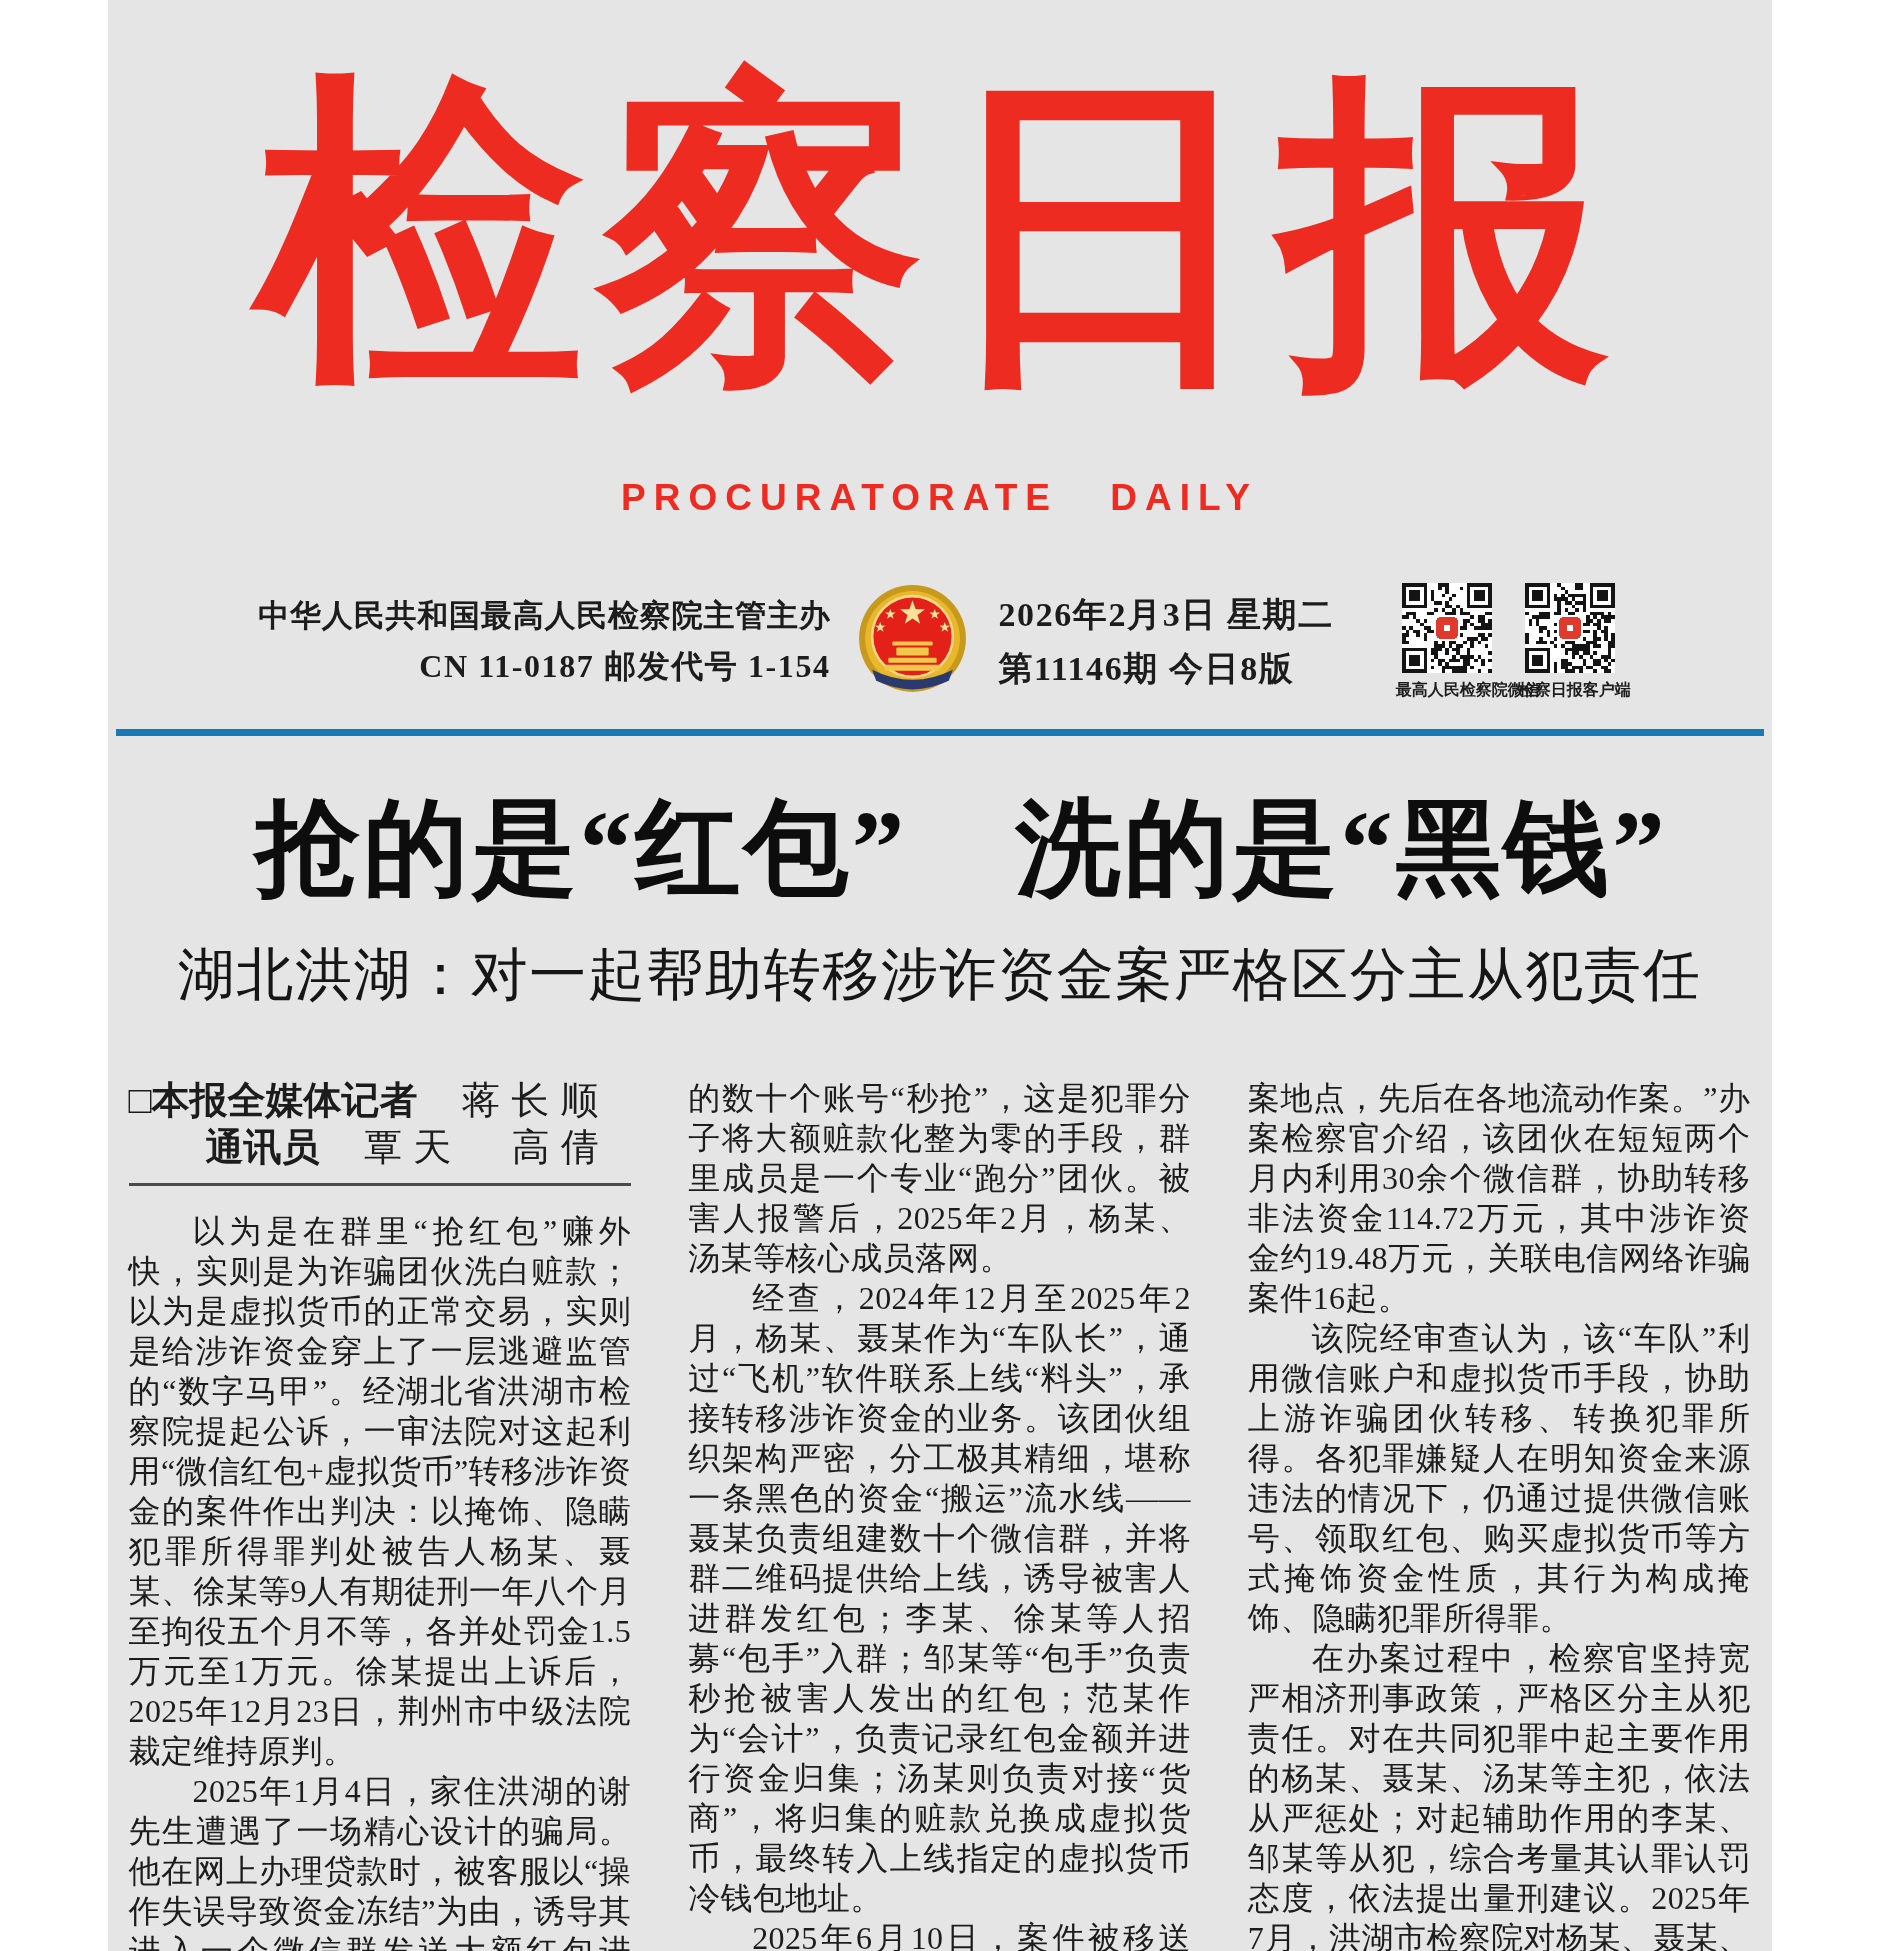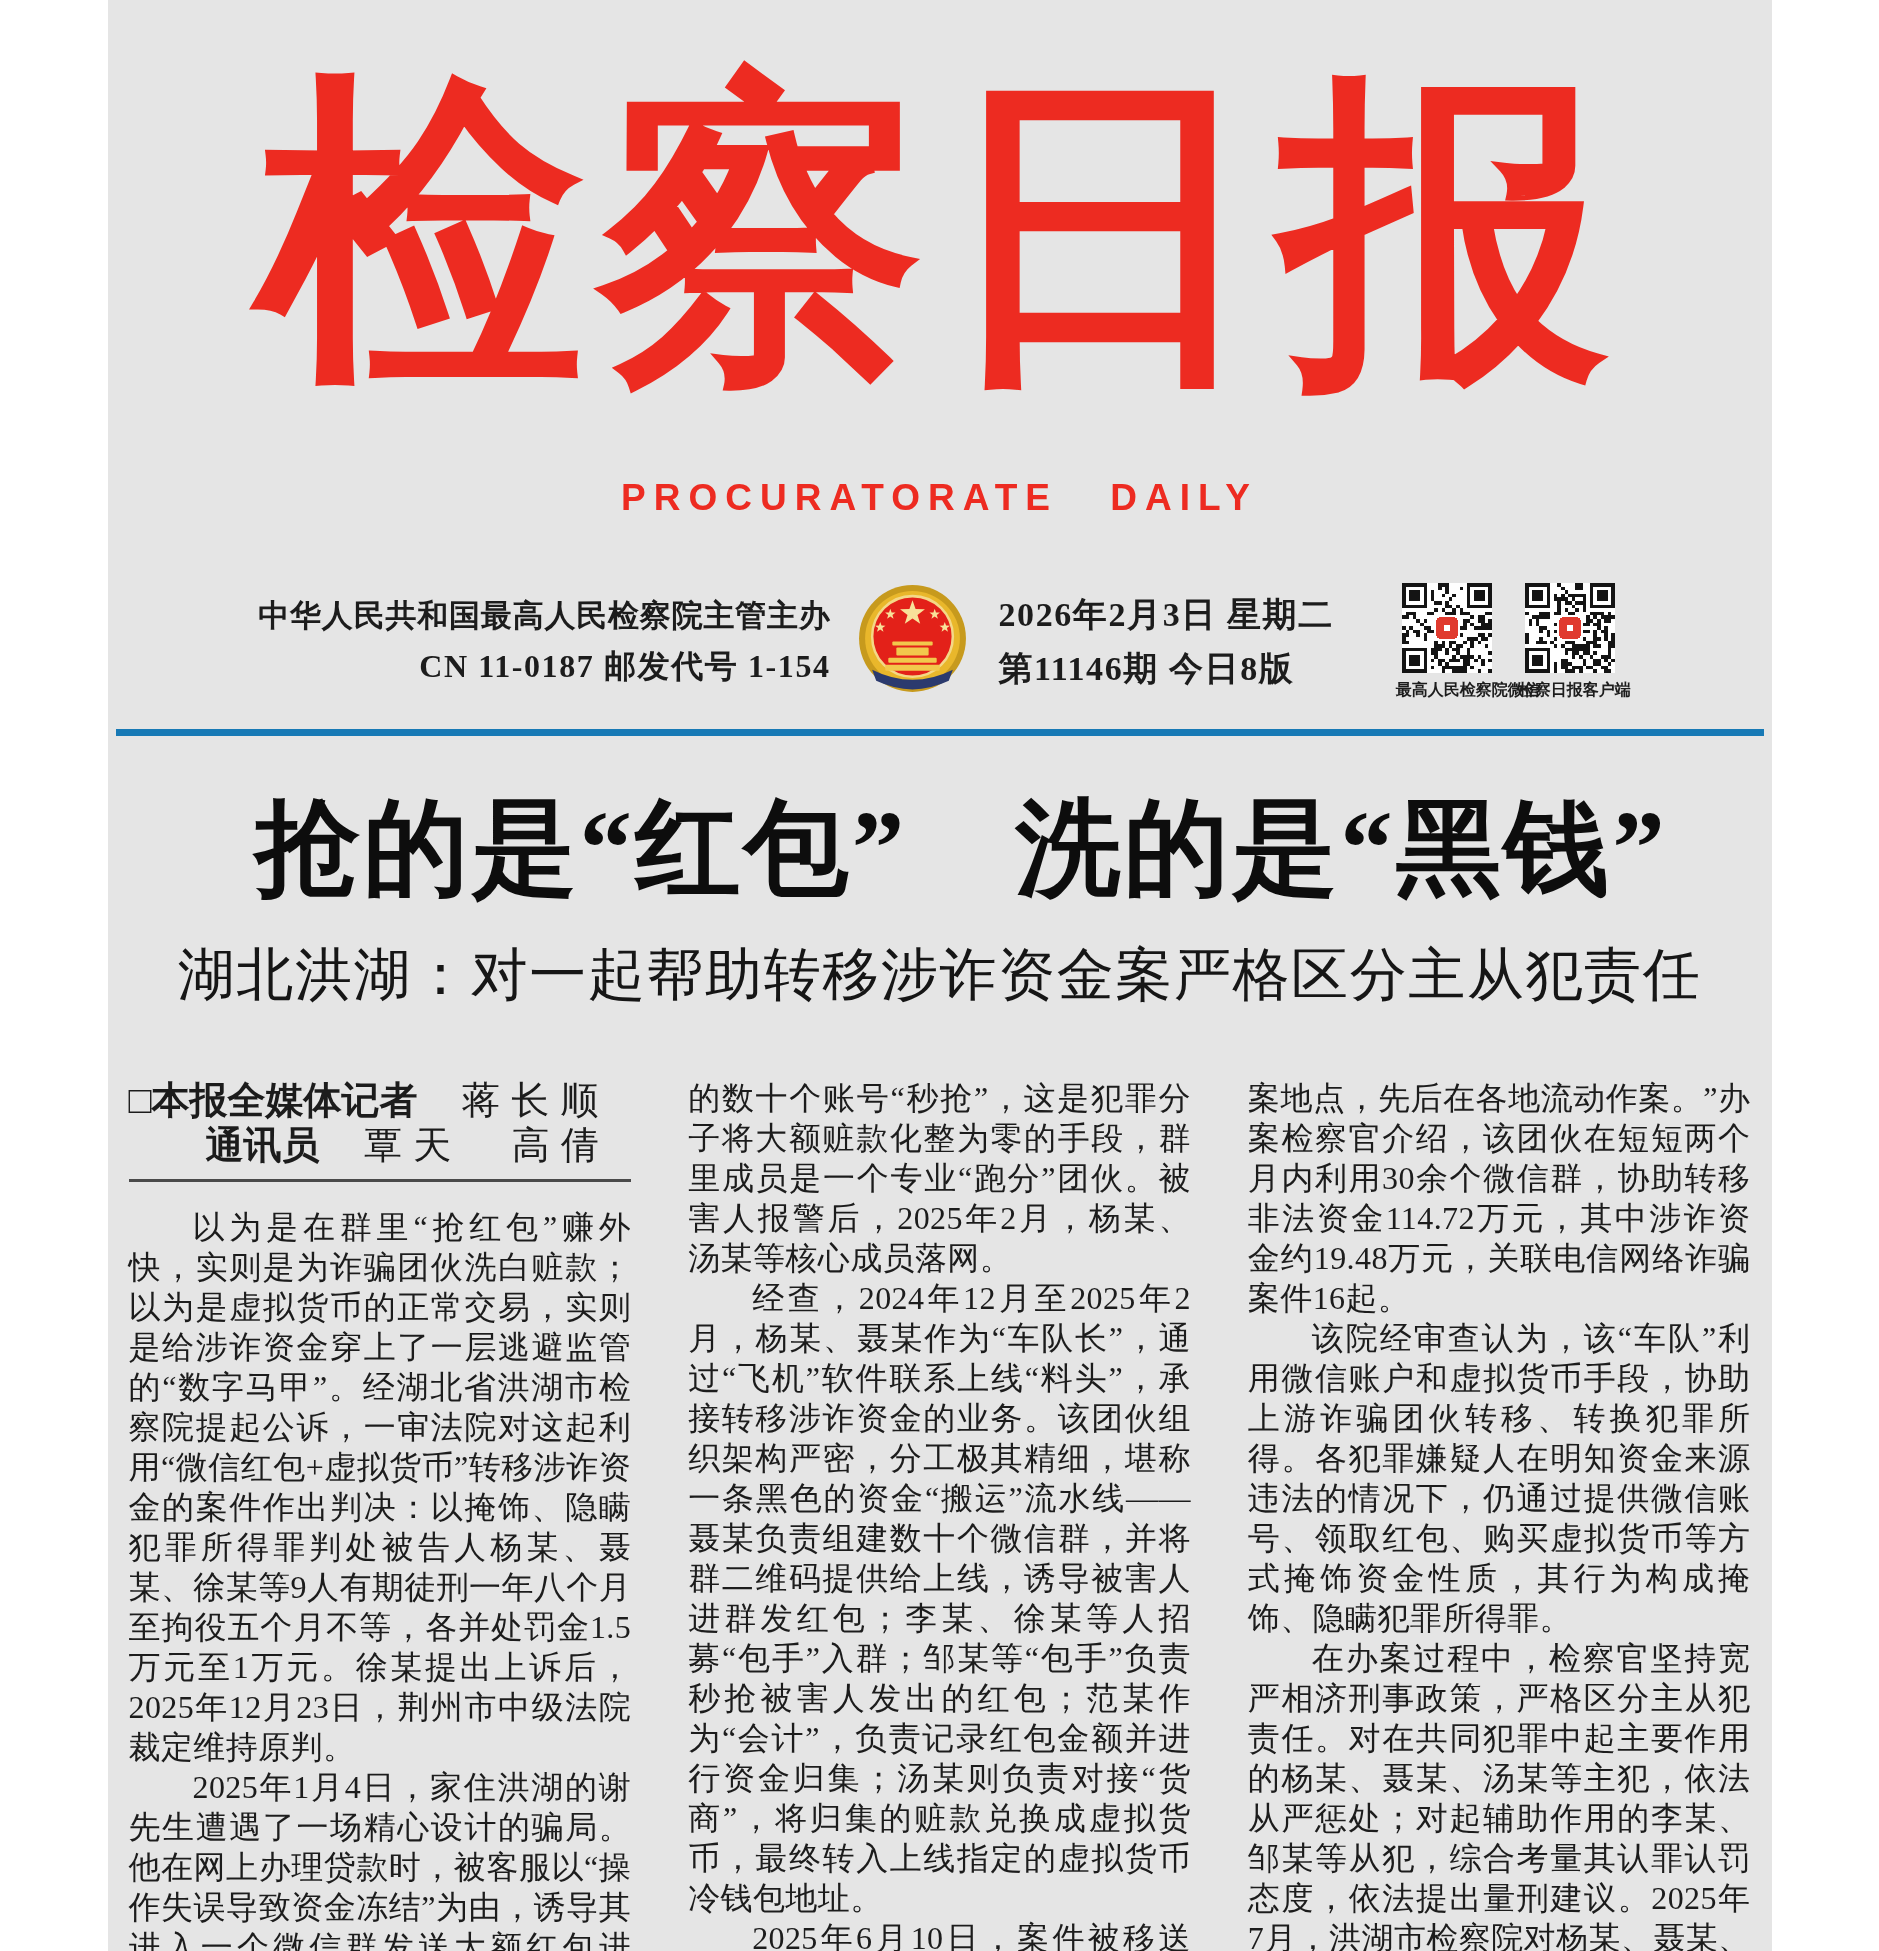--- a/index.html
+++ b/index.html
@@ -55,21 +55,21 @@
     font-size:57px;line-height:64px;color:#161616;letter-spacing:1.6px;white-space:nowrap;
   }
   
   .article{
     display:flex;gap:57px;padding:0 21px;margin-top:72px;
   }
   .col{flex:1 1 0;min-width:0;}
   .byline{font-family:var(--sans);margin-bottom:25.5px;}
   .byline-row{font-size:38px;line-height:45px;font-weight:700;white-space:nowrap;}
   .byline-row2{padding-left:77px;}
-  .byline-name{font-family:Liberation Sans, sans-serif;font-weight:400;margin-left:34px;letter-spacing:11.2px;}
+  .byline-name{font-family:Liberation Mono, monospace;font-weight:400;margin-left:34px;letter-spacing:11.2px;}
   .byline-rule{border:none;border-top:3.2px solid #4a4a4a;margin-top:11.2px;}
   .col-paras p.para{
     font-size:32px;line-height:40px;text-align:justify;text-justify:inter-character;
     color:var(--ink);letter-spacing:0.4px;
   }
   .col-paras p.indent{text-indent:2em;}
 </style>
 </head>
 <body>
 

